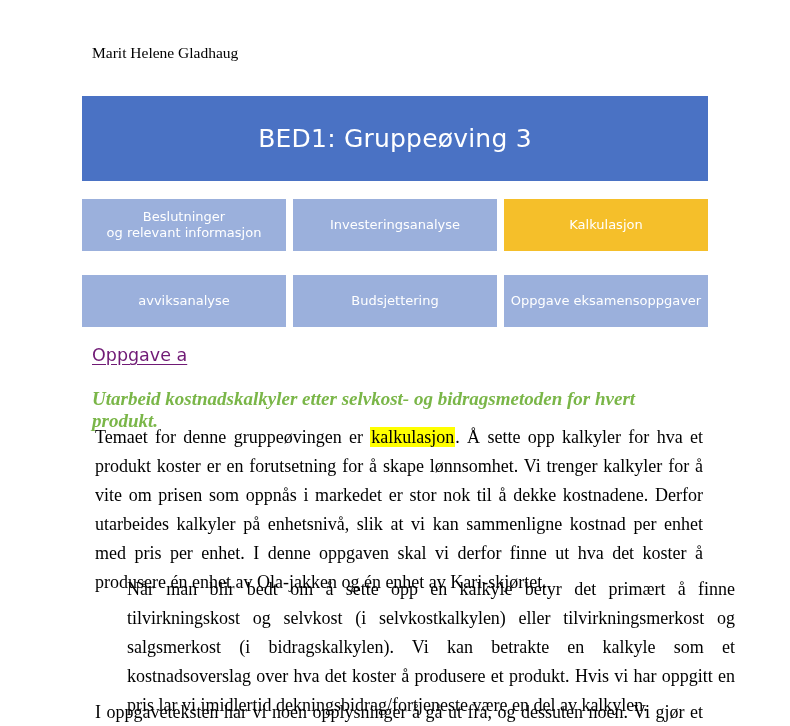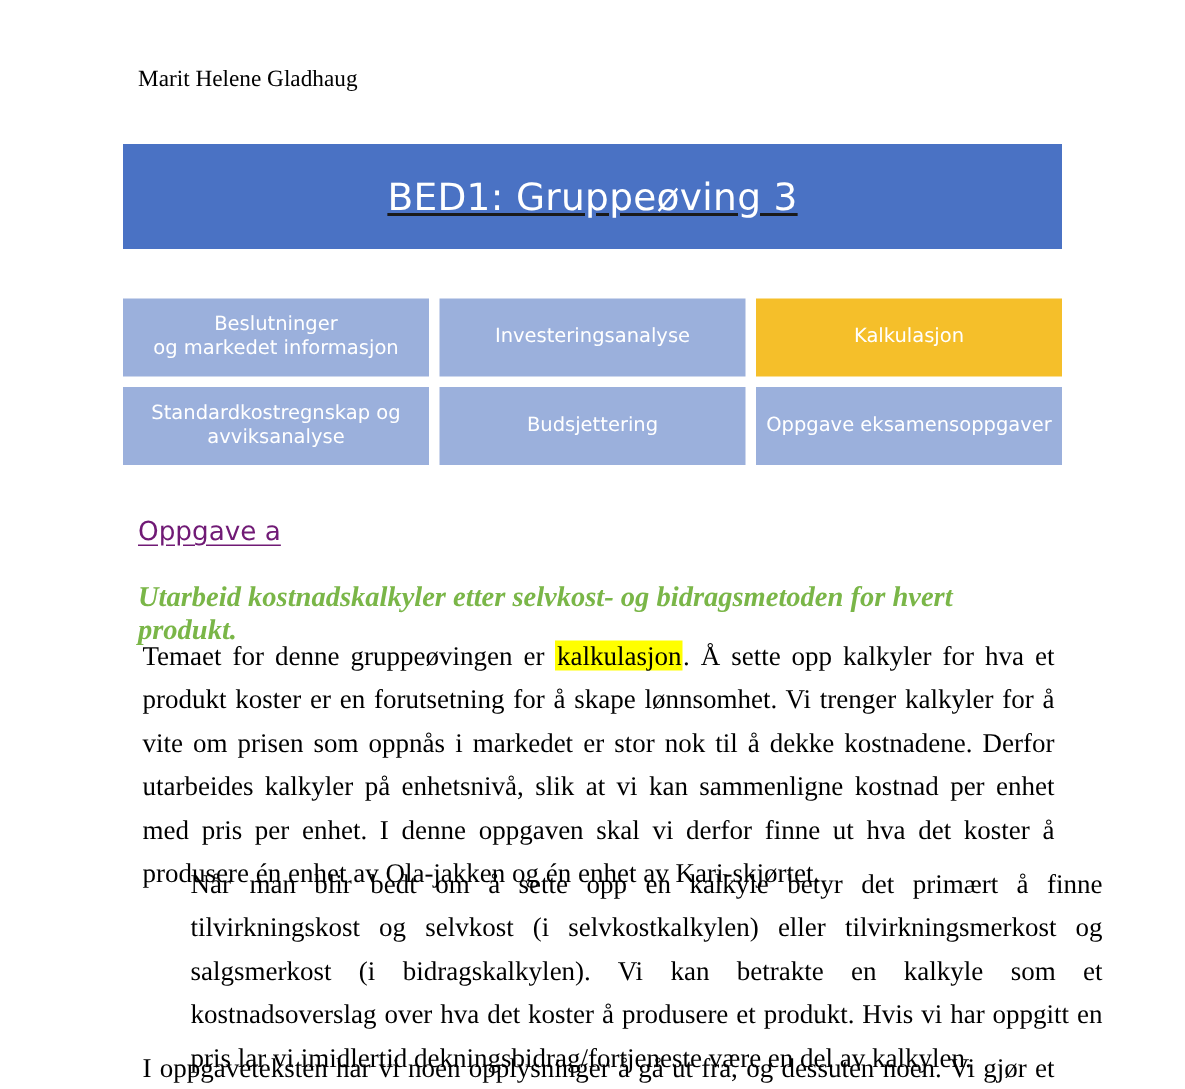--- a/index.html
+++ b/index.html
@@ -30,41 +30,40 @@
     align-items: baseline;
     font-family: "Liberation Serif", serif;
     font-size: 15.5px;
     color: #000000;
   }
   .title-banner {
     position: absolute;
     top: 96px;
     left: 82px;
     width: 626px;
-    height: 70px;
+    height: 85px;
     background: #4a72c4;
     display: flex;
     align-items: center;
     justify-content: center;
-    text-decoration: underline;
   }
   .title-banner span {
     color: #ffffff;
     font-family: "DejaVu Sans", sans-serif;
     font-size: 25px;
     letter-spacing: 0.2px;
   }
   .nav-grid {
     position: absolute;
     top: 199px;
     left: 82px;
     width: 626px;
     display: flex;
     flex-wrap: wrap;
-    gap: 7px 7px;
+    gap: 24px 7px;
   }
   .nav-cell {
     width: 204px;
     height: 52px;
     display: flex;
     align-items: center;
     justify-content: center;
     text-align: center;
     color: #ffffff;
     font-family: "DejaVu Sans", sans-serif;
@@ -125,36 +124,35 @@
   </div>
 
   <div class="title-banner">
     <span>BED1: Gruppeøving 3</span>
   </div>
 
   <div class="nav-grid">
     <div class="nav-cell blue">
       <div>
         <span>Beslutninger</span>
-        <span>og markedet informasjon</span>
+        <span>og relevant informasjon</span>
       </div>
     </div>
     <div class="nav-cell blue">
       <div>
         <span>Investeringsanalyse</span>
       </div>
     </div>
     <div class="nav-cell gold">
       <div>
         <span>Kalkulasjon</span>
       </div>
     </div>
     <div class="nav-cell blue">
       <div>
-        <span>Standardkostregnskap og</span>
         <span>avviksanalyse</span>
       </div>
     </div>
     <div class="nav-cell blue">
       <div>
         <span>Budsjettering</span>
       </div>
     </div>
     <div class="nav-cell blue">
       <div>

